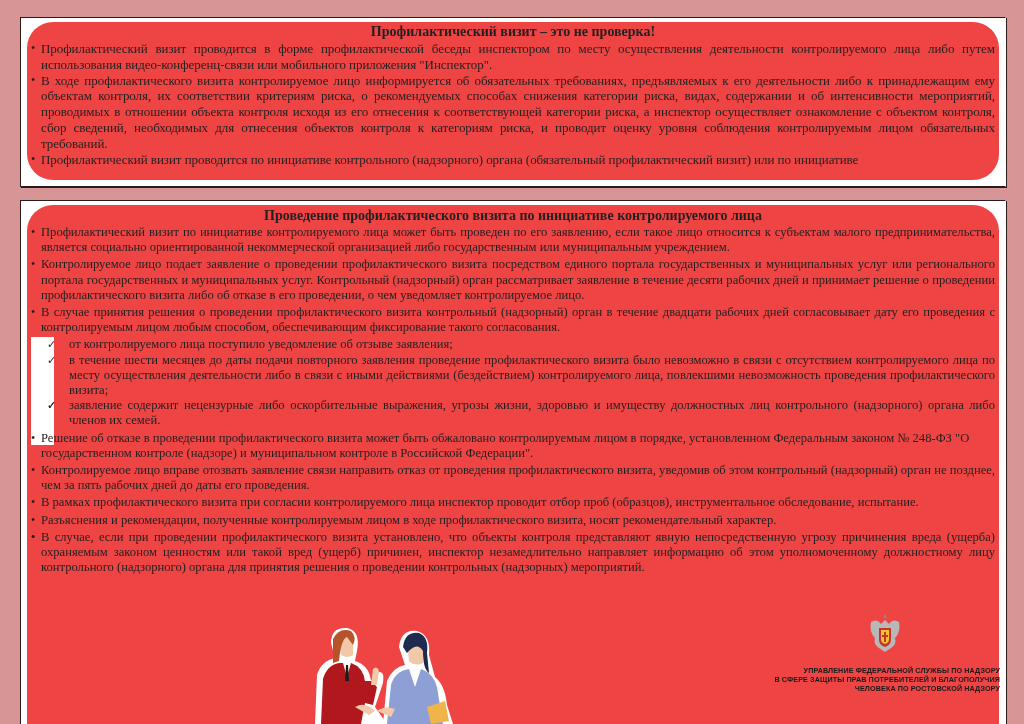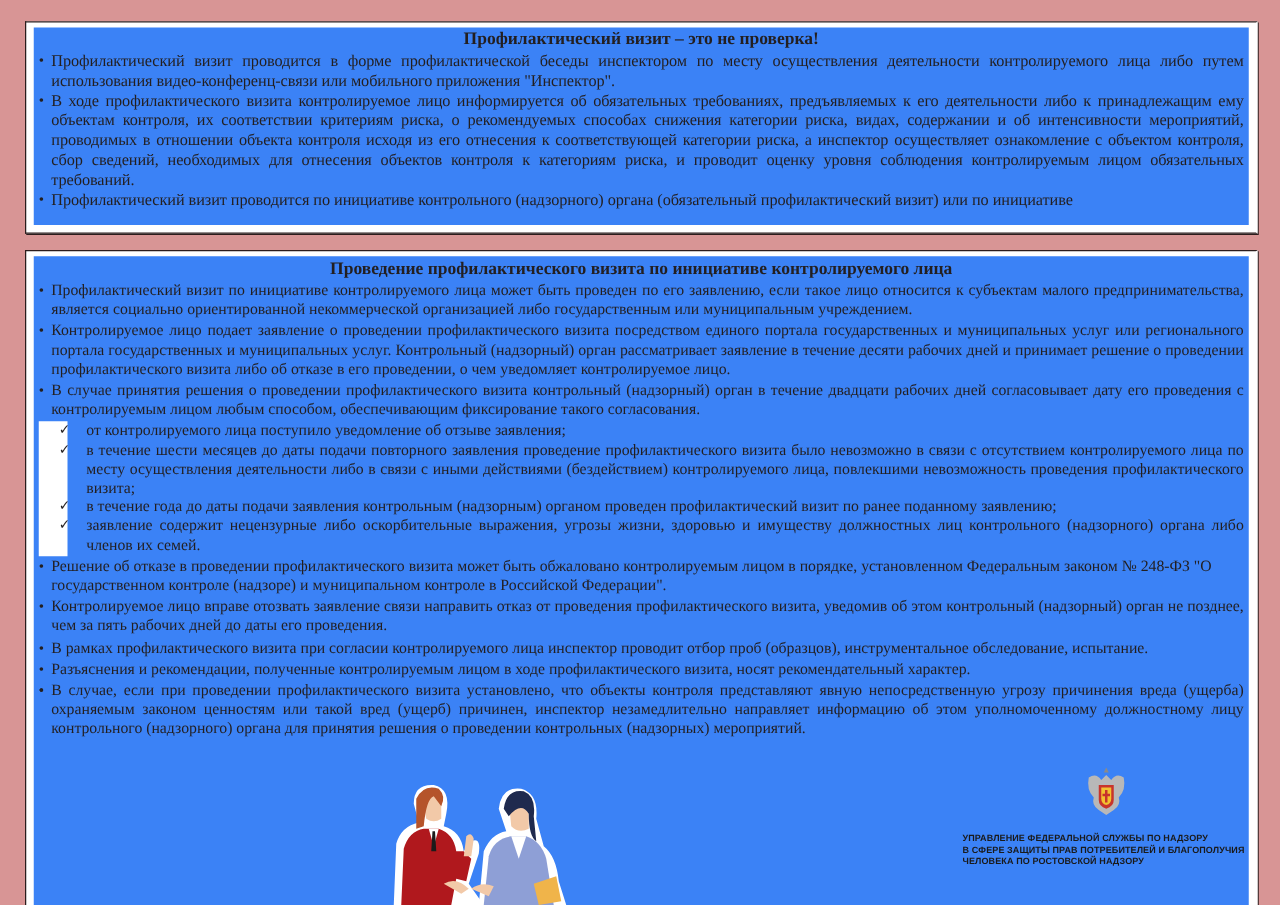--- a/index.html
+++ b/index.html
@@ -13,22 +13,23 @@
   .box {
     position:absolute;
     background:#ffffff;
     border:1.5px solid #2b1c1c;
     border-right-color:#ffffff;
     box-shadow: 1px 1px 0 #2b1c1c;
     box-sizing:border-box;
   }
   .box-inner {
     position:absolute;
-    background:#3b82f6;
+    background:#ef4444;
     box-sizing:border-box;
+    border-radius:26px;
   }
   #box1 { left:20px; top:17px; width:986px; height:170px; }
   #box1 .box-inner { left:6px; top:4px; right:6px; bottom:6px; padding:2px 4px 0 4px; }
   #box2 { left:20px; top:200px; width:986px; height:604px; }
   #box2 .box-inner { left:6px; top:4px; right:6px; bottom:6px; padding:3px 4px 0 4px; }
 
   .title {
     text-align:center;
     font-weight:bold;
     font-size:14px;
@@ -55,21 +56,21 @@
     font-size:12.6px; line-height:15.2px;
   }
   ul.checks li .chk {
     position:absolute; left:-22px; top:0; font-size:11px;
   }
   .white-strip {
     position:absolute; left:0; width:23px; background:#ffffff;
   }
   #logo {
     position:absolute; left:770px; top:612px; width:230px; height:80px;
-    text-align:left;
+    text-align:right;
   }
   #logo .emblem { width:36px; height:42px; margin:0 auto; display:block; }
   #logo .org {
     font-family:"Liberation Sans","DejaVu Sans",sans-serif;
     font-weight:bold; font-size:7.2px; line-height:9.2px; color:#1a1a1a;
     margin-top:12px; letter-spacing:0.1px;
   }
   #illustration { position:absolute; left:295px; top:625px; width:170px; height:99px; }
 </style>
 </head>
@@ -93,21 +94,21 @@
       <li><span class="dot">•</span><span>Профилактический визит по инициативе контролируемого лица может быть проведен по его заявлению, если такое лицо относится к субъектам малого предпринимательства, является социально ориентированной некоммерческой организацией либо государственным или муниципальным учреждением.</span></li>
       <li><span class="dot">•</span><span>Контролируемое лицо подает заявление о проведении профилактического визита посредством единого портала государственных и муниципальных услуг или регионального портала государственных и муниципальных услуг. Контрольный (надзорный) орган рассматривает заявление в течение десяти рабочих дней и принимает решение о проведении профилактического визита либо об отказе в его проведении, о чем уведомляет контролируемое лицо.</span></li>
       <li><span class="dot">•</span><span>В случае принятия решения о проведении профилактического визита контрольный (надзорный) орган в течение двадцати рабочих дней согласовывает дату его проведения с контролируемым лицом любым способом, обеспечивающим фиксирование такого согласования.</span></li>
       <li style="margin-bottom:0"><span class="dot">•</span></li>
     </ul>
     <div style="position:relative;">
       <div class="white-strip" style="top:0;height:108px;"></div>
       <ul class="checks">
         <li><span class="chk">✓</span><span>от контролируемого лица поступило уведомление об отзыве заявления;</span></li>
         <li><span class="chk">✓</span><span>в течение шести месяцев до даты подачи повторного заявления проведение профилактического визита было невозможно в связи с отсутствием контролируемого лица по месту осуществления деятельности либо в связи с иными действиями (бездействием) контролируемого лица, повлекшими невозможность проведения профилактического визита;</span></li>
-        <li><span class="chk">✓</span><span>в течение года до даты подачи заявления контрольным (надзорным) органом проведен профилактический визит по ранее поданному заявлению;</span></li>
+        <li><span class="chk">✓</span></li>
         <li><span class="chk">✓</span><span>заявление содержит нецензурные либо оскорбительные выражения, угрозы жизни, здоровью и имуществу должностных лиц контрольного (надзорного) органа либо членов их семей.</span></li>
       </ul>
     </div>
     <ul class="bullets" style="margin-top:2px;">
       <li style="text-align:left;"><span class="dot">•</span><span>Решение об отказе в проведении профилактического визита может быть обжаловано контролируемым лицом в порядке, установленном Федеральным законом № 248-ФЗ "О государственном контроле (надзоре) и муниципальном контроле в Российской Федерации".</span></li>
       <li><span class="dot">•</span><span>Контролируемое лицо вправе отозвать заявление связи направить отказ от проведения профилактического визита, уведомив об этом контрольный (надзорный) орган не позднее, чем за пять рабочих дней до даты его проведения.</span></li>
       <li><span class="dot">•</span><span>В рамках профилактического визита при согласии контролируемого лица инспектор проводит отбор проб (образцов), инструментальное обследование, испытание.</span></li>
       <li><span class="dot">•</span><span>Разъяснения и рекомендации, полученные контролируемым лицом в ходе профилактического визита, носят рекомендательный характер.</span></li>
       <li><span class="dot">•</span></li>
       <li><span class="dot">•</span><span>В случае, если при проведении профилактического визита установлено, что объекты контроля представляют явную непосредственную угрозу причинения вреда (ущерба) охраняемым законом ценностям или такой вред (ущерб) причинен, инспектор незамедлительно направляет информацию об этом уполномоченному должностному лицу контрольного (надзорного) органа для принятия решения о проведении контрольных (надзорных) мероприятий.</span></li>

